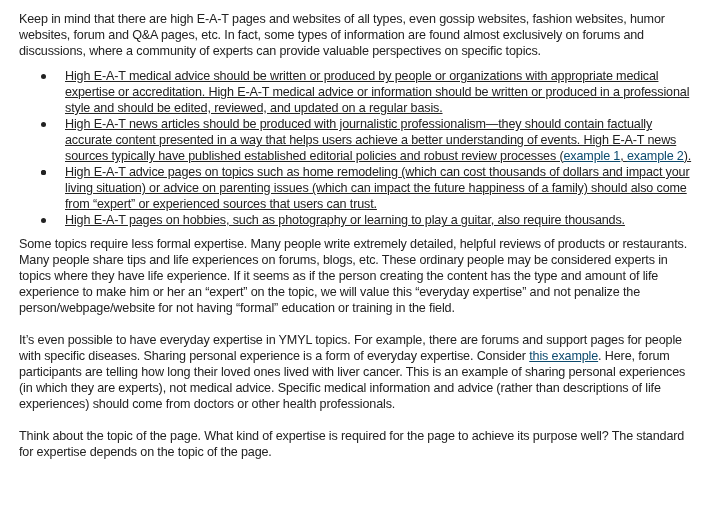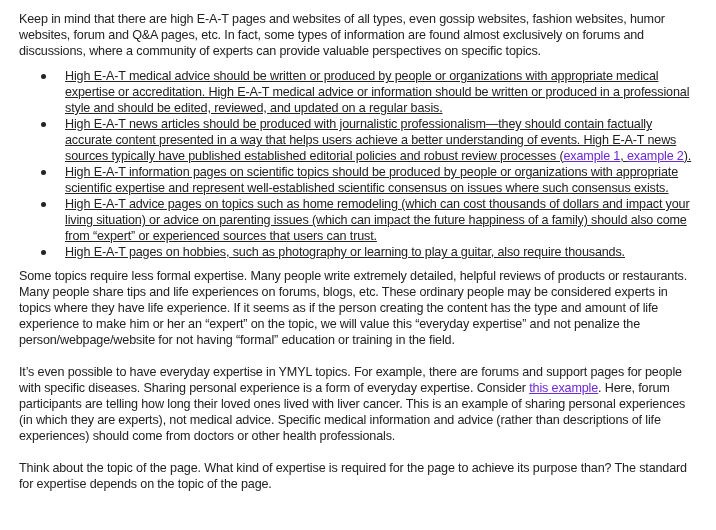--- a/index.html
+++ b/index.html
@@ -39,21 +39,21 @@
   .bullet {
     position: absolute;
     left: 22px;
     top: 6px;
     width: 5px;
     height: 5px;
     border-radius: 50%;
     background: #222222;
   }
   a {
-    color: #6d28d9;
+    color: #0c4a6e;
     text-decoration: underline;
   }
 </style>
 </head>
 <body>
 
 <div class="doc">
 
   <p class="para">Keep in mind that there are high E-A-T pages and websites of all types, even gossip websites, fashion websites, humor websites, forum and Q&amp;A pages, etc.  In fact, some types of information are found almost exclusively on forums and discussions, where a community of experts can provide valuable perspectives on specific topics.</p>
 
@@ -61,31 +61,30 @@
     <li>
       <span class="bullet"></span>
       <span>High E-A-T medical advice should be written or produced by people or organizations with appropriate medical expertise or accreditation.  High E-A-T medical advice or information should be written or produced in a professional style and should be edited, reviewed, and updated on a regular basis.</span>
     </li>
     <li>
       <span class="bullet"></span>
       <span>High E-A-T news articles should be produced with journalistic professionalism—they should contain factually accurate content presented in a way that helps users achieve a better understanding of events.  High E-A-T news sources typically have published established editorial policies and robust review processes (</span><a href="#">example 1</a><span>, </span><a href="#">example 2</a><span>).</span>
     </li>
     <li>
       <span class="bullet"></span>
-      <span>High E-A-T information pages on scientific topics should be produced by people or organizations with appropriate scientific expertise and represent well-established scientific consensus on issues where such consensus exists.</span>
     </li>
     <li>
       <span class="bullet"></span>
       <span>High E-A-T advice pages on topics such as home remodeling (which can cost thousands of dollars and impact your living situation) or advice on parenting issues (which can impact the future happiness of a family) should also come from “expert” or experienced sources that users can trust.</span>
     </li>
     <li>
       <span class="bullet"></span>
       <span>High E-A-T pages on hobbies, such as photography or learning to play a guitar, also require thousands.</span>
     </li>
   </ul>
 
   <p class="para-gap">Some topics require less formal expertise.  Many people write extremely detailed, helpful reviews of products or restaurants.  Many people share tips and life experiences on forums, blogs, etc.  These ordinary people may be considered experts in topics where they have life experience.  If it seems as if the person creating the content has the type and amount of life experience to make him or her an “expert” on the topic, we will value this “everyday expertise” and not penalize the person/webpage/website for not having “formal” education or training in the field.</p>
 
   <p class="para-gap"><span>It’s even possible to have everyday expertise in YMYL topics.  For example, there are forums and support pages for people with specific diseases.  Sharing personal experience is a form of everyday expertise.  Consider </span><a href="#">this example</a><span>.  Here, forum participants are telling how long their loved ones lived with liver cancer.  This is an example of sharing personal experiences (in which they are experts), not medical advice.  Specific medical information and advice (rather than descriptions of life experiences) should come from doctors or other health professionals.</span></p>
 
-  <p class="para">Think about the topic of the page.  What kind of expertise is required for the page to achieve its purpose than?  The standard for expertise depends on the topic of the page.</p>
+  <p class="para">Think about the topic of the page.  What kind of expertise is required for the page to achieve its purpose well?  The standard for expertise depends on the topic of the page.</p>
 
 </div>
 
 </body></html>

